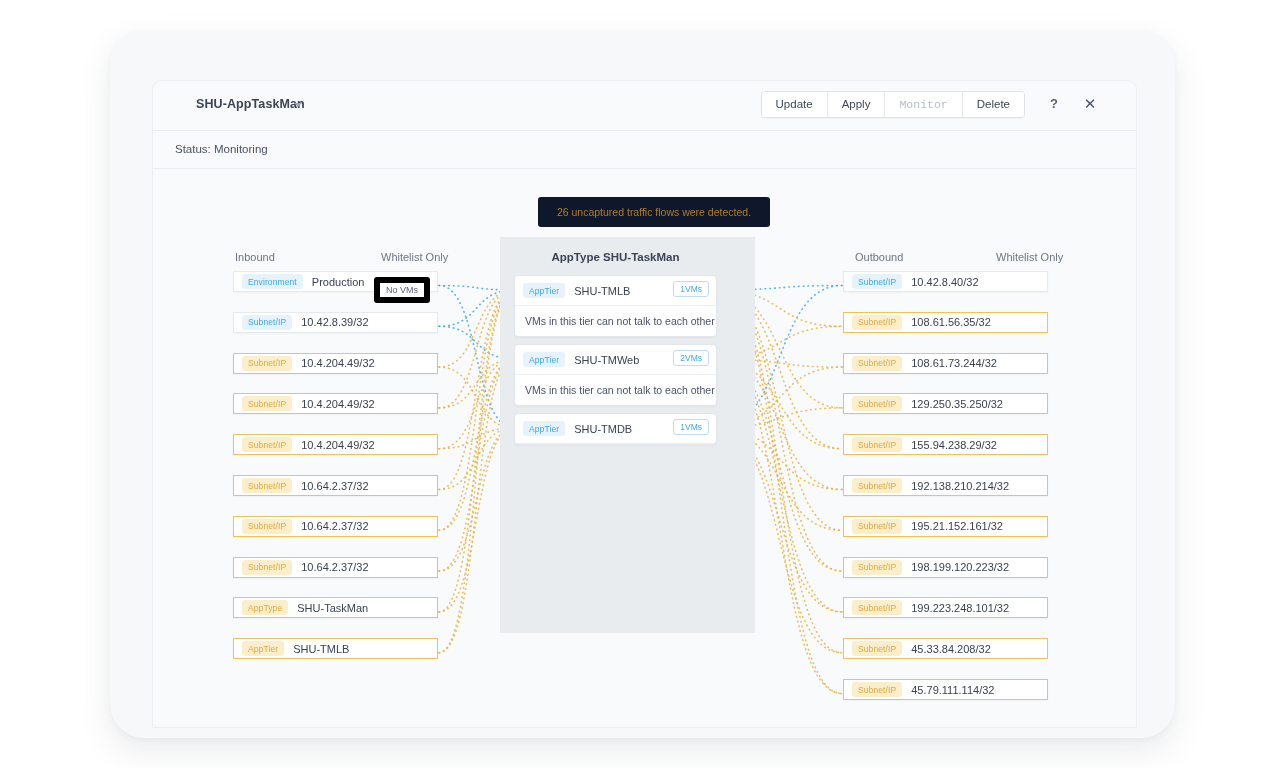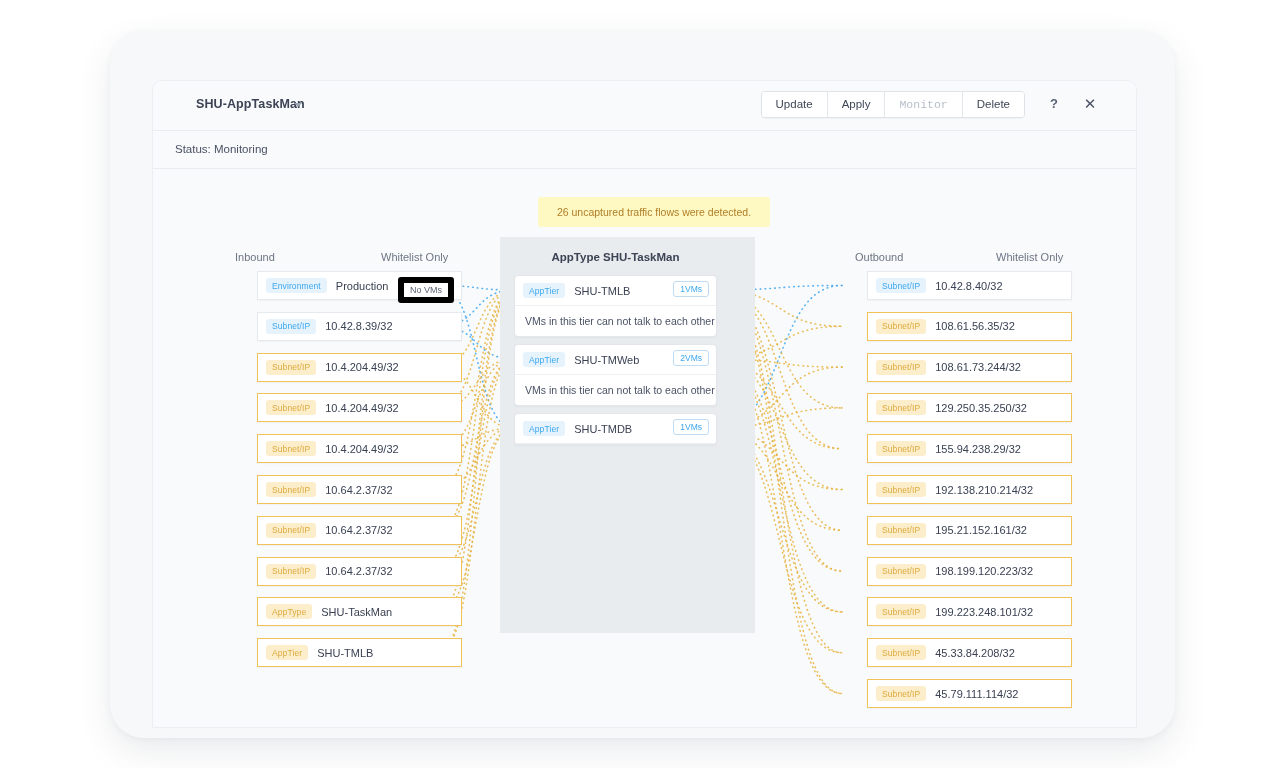--- a/index.html
+++ b/index.html
@@ -89,41 +89,40 @@
     font-size: 11.5px; color: #4a5265;
   }
 
   
   .canvas { position: relative; height: 560px; background: #f9fafb; }
   svg.links { position: absolute; left: 0; top: 0; width: 985px; height: 560px; }
 
   .alert-banner {
     position: absolute; left: 385px; top: 28px;
     width: 232px; height: 30px; line-height: 30px;
-    background: #fef9c3; border-radius: 3px;
+    background: #0f172a; border-radius: 3px;
     text-align: center; font-size: 10.5px; color: #b07d26;
   }
 
   
   .col-head {
     position: absolute; font-size: 11px; color: #6d7585;
   }
   .hdr-inbound  { left: 82px;  top: 82px; }
   .hdr-wl-left  { left: 228px; top: 82px; }
   .hdr-outbound { left: 692px; top: 82px; margin-left: 10px; }
   .hdr-wl-right { left: 843px; top: 82px; }
 
   
   .row {
-    position: absolute; width: 205px; height: 29px;
+    position: absolute; width: 205px; height: 21px;
     background: #ffffff; border: 1px solid #e6e9ed;
     border-radius: 0;
     display: flex; align-items: center;
     box-shadow: 0 1px 1.5px rgba(40,50,70,.045);
-    margin-left: 24px;
   }
   .row.warn { border-color: #f0c259; }
   .badge {
     margin-left: 8px; padding: 2.5px 6px;
     border-radius: 3px; font-size: 8.5px;
     letter-spacing: .1px; white-space: nowrap;
   }
   .badge.blue   { background: #e6f3fd; color: #3ba7ee; }
   .badge.orange { background: #fcedcb; color: #ddab3e; }
   .row-value {

